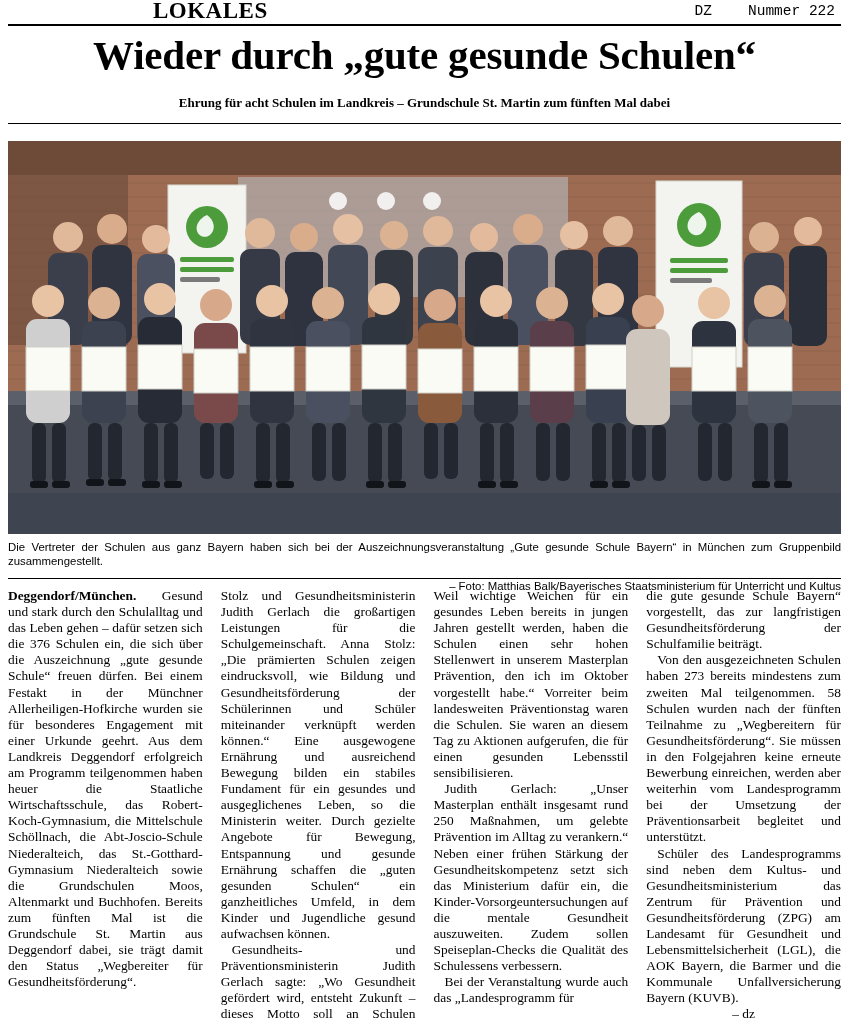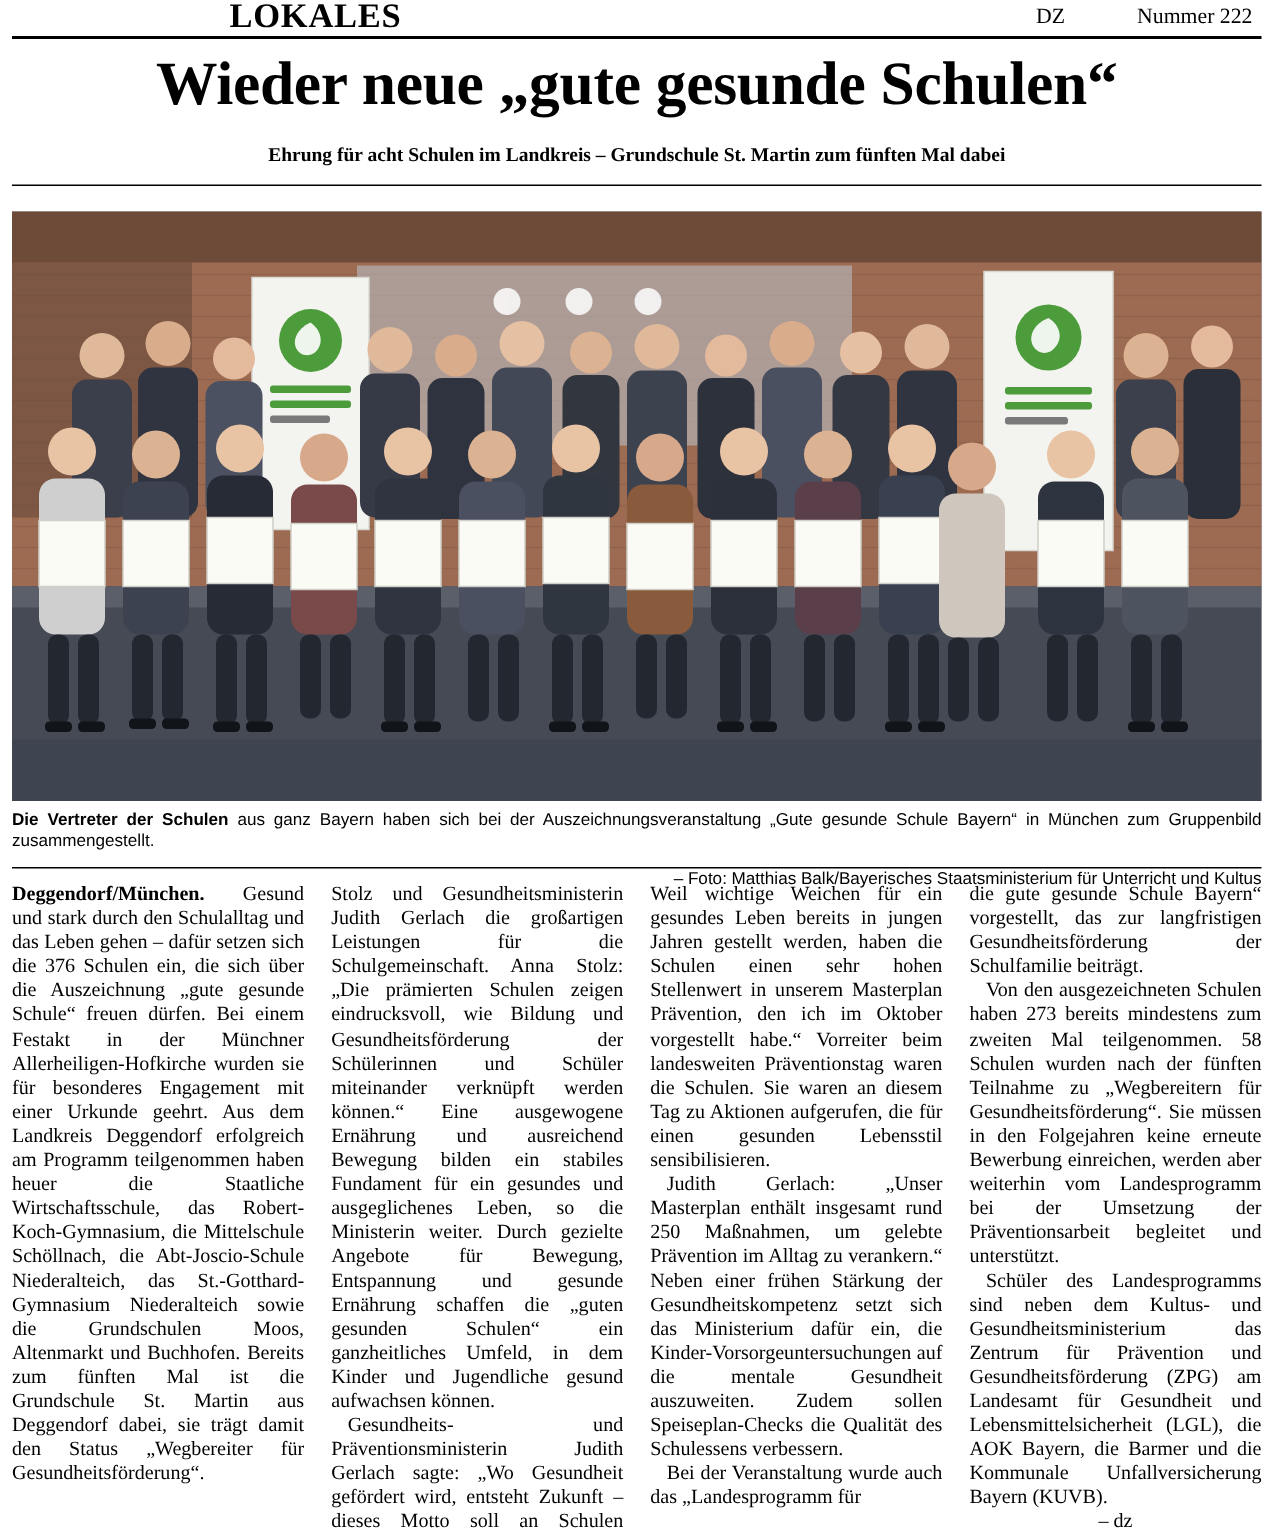--- a/index.html
+++ b/index.html
@@ -39,24 +39,25 @@
   .masthead-left {
     font-family: "Liberation Serif", serif;
     font-size: 23px;
     font-weight: 700;
     letter-spacing: 0.5px;
     margin-left: 145px;
     line-height: 22px;
   }
   .masthead-right {
     display: flex;
-    gap: 48px;
+    gap: 36px;
     font-size: 14.5px;
     line-height: 22px;
     margin-right: 6px;
+    font-family: Liberation Mono, monospace;
   }
   .masthead-right span { white-space: nowrap; }
 
   
   .headline-wrap {
     position: absolute;
     top: 32px;
     left: 8px;
     right: 8px;
   }
@@ -98,21 +99,21 @@
   .caption {
     position: absolute;
     top: 541px;
     left: 8px;
     width: 833px;
     font-family: "Liberation Sans", sans-serif;
     font-size: 11.4px;
     line-height: 13.6px;
     text-align: justify;
   }
-  .caption b { font-weight: 700; }
+  .caption b { font-weight: 400; }
   .credit {
     display: block;
     text-align: right;
     margin-top: 12px;
   }
   .caption-rule {
     position: absolute;
     top: 578px;
     left: 8px;
     width: 833px;
@@ -156,21 +157,21 @@
 
   <div class="masthead">
     <div class="masthead-left">LOKALES</div>
     <div class="masthead-right">
       <span>DZ</span>
       <span>Nummer 222</span>
     </div>
   </div>
 
   <div class="headline-wrap">
-    <h1 class="headline">Wieder neue „gute gesunde Schulen“</h1>
+    <h1 class="headline">Wieder durch „gute gesunde Schulen“</h1>
     <div class="subhead">Ehrung für acht Schulen im Landkreis – Grundschule St. Martin zum fünften Mal dabei</div>
     <div class="rule-under-sub"></div>
   </div>
 
   <div class="photo">
     <svg width="833" height="393" viewBox="0 0 833 393" xmlns="http://www.w3.org/2000/svg">
       <defs>
         <linearGradient id="wallg" x1="0" y1="0" x2="0" y2="1">
           <stop offset="0%" stop-color="#a4batch"></stop>
         </linearGradient>

